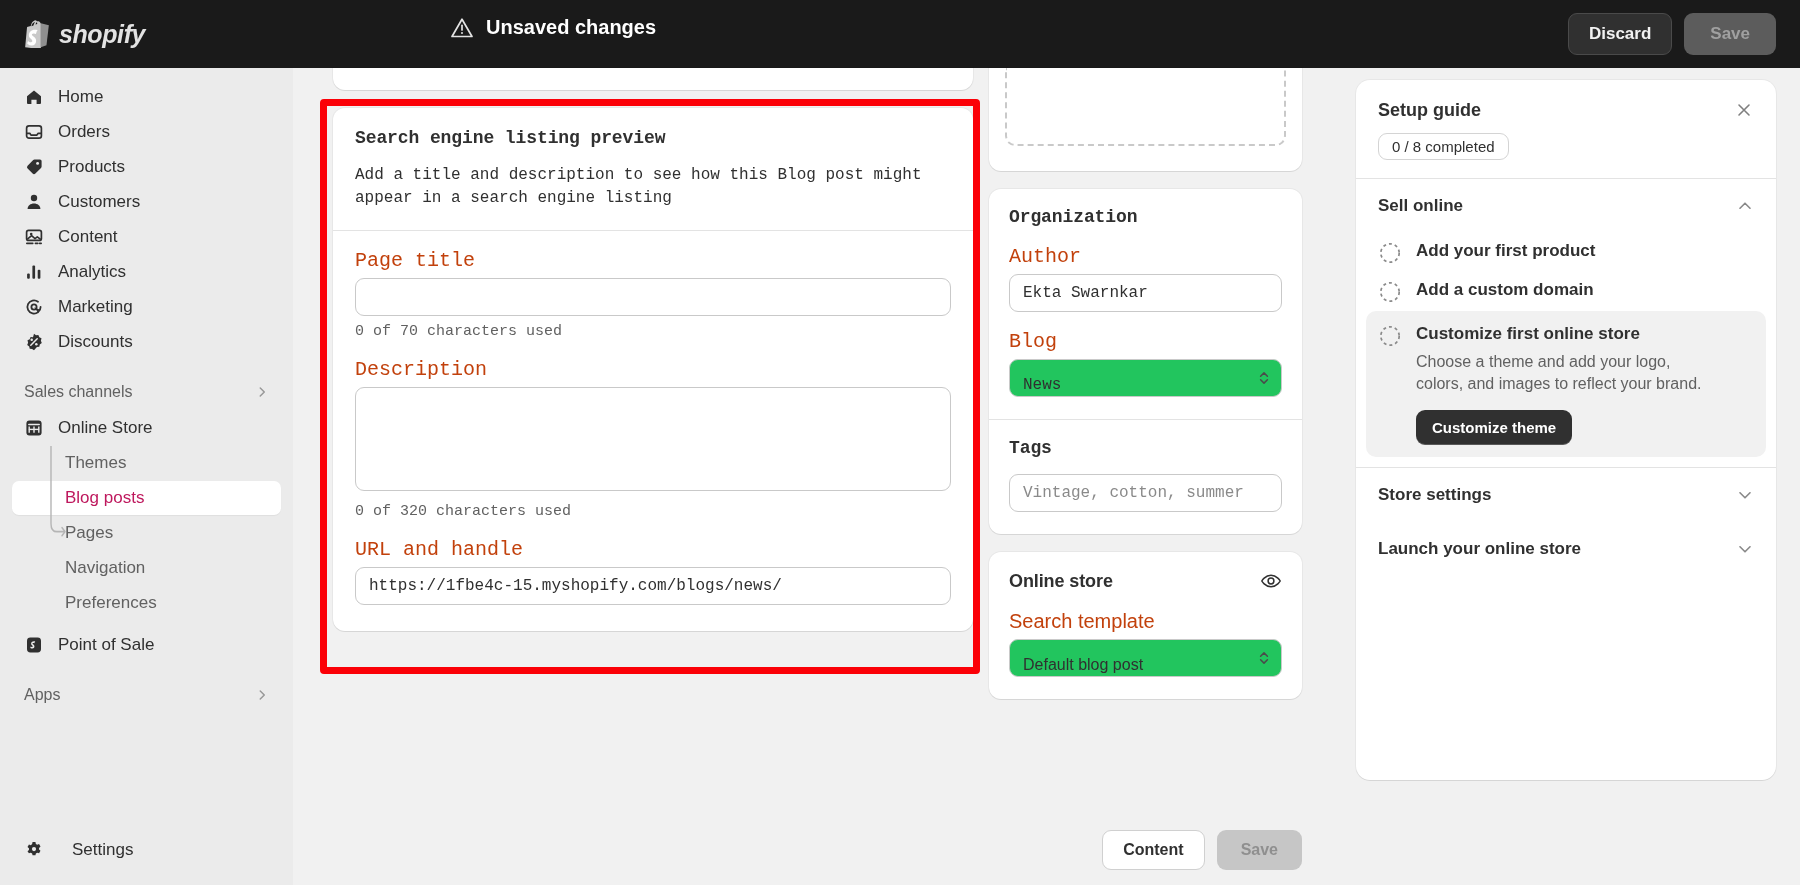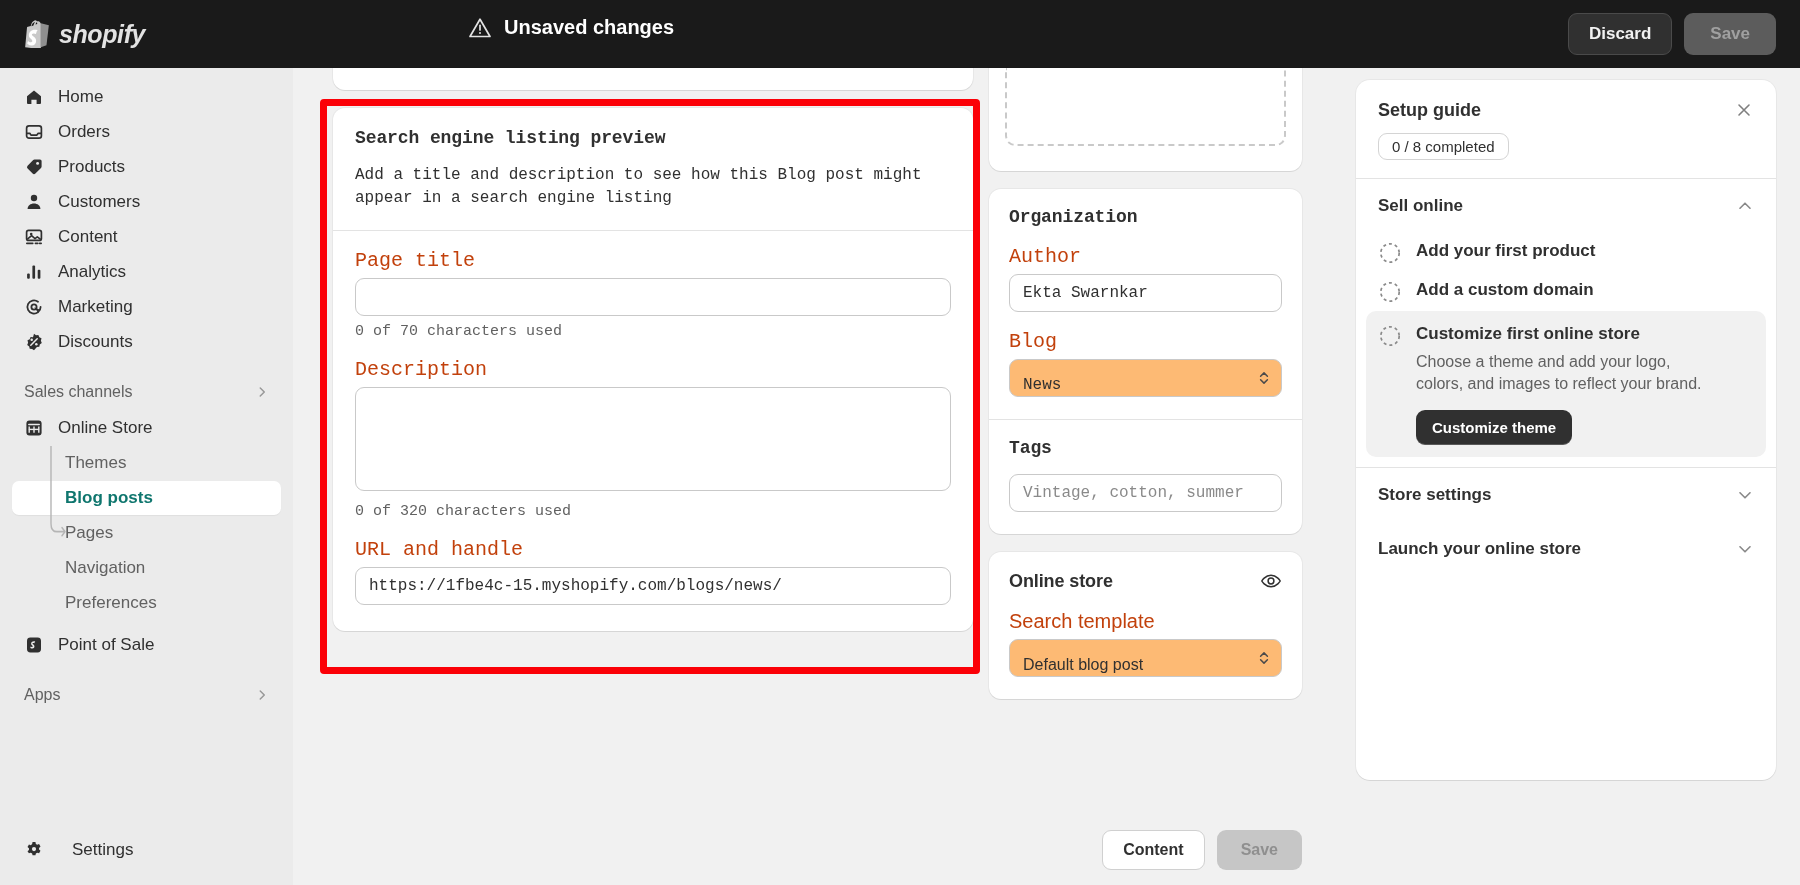--- a/index.html
+++ b/index.html
@@ -21,21 +21,21 @@
   .brand {
     display: flex; align-items: center; gap: 9px;
     margin-left: 24px; width: 270px;
   }
   .brand-bag { width: 26px; height: 28px; flex: none; }
   .brand-word {
     color: #e3e3e3; font-size: 25px; font-style: italic;
     font-weight: 700; letter-spacing: -0.4px;
   }
   .unsaved {
-    position: absolute; left: 468px; top: 0; height: 55px;
+    position: absolute; left: 450px; top: 0; height: 55px;
     display: flex; align-items: center; gap: 12px;
   }
   .unsaved-txt { color: #fff; font-size: 20px; font-weight: 700; }
   .topbar-actions {
     position: absolute; right: 24px; top: 0; height: 68px;
     display: flex; align-items: center; gap: 12px;
   }
   .btn-discard {
     background: #303030; color: #f2f2f2; border: 1px solid #4a4a4a;
     border-radius: 9px; font-size: 17px; font-weight: 600;
@@ -55,21 +55,21 @@
     padding: 12px 12px 0 12px;
   }
   .nav-item {
     display: flex; align-items: center; gap: 14px;
     height: 34px; padding: 0 12px; margin-bottom: 1px;
     border-radius: 8px; cursor: pointer;
     font-size: 17px; color: #303030; font-weight: 400;
   }
   .nav-item.sub { padding-left: 53px; color: #616161; gap: 0; }
   .nav-item.active {
-    background: #fff; font-weight: 700; color: #0f766e;
+    background: #fff; font-weight: 400; color: #be185d;
     box-shadow: 0 1px 1px rgba(0,0,0,.05);
     border-radius: 7px;
   }
   .nav-icon { width: 20px; height: 20px; flex: none; display: block; }
   .nav-section {
     display: flex; align-items: center; justify-content: space-between;
     height: 34px; padding: 0 12px; margin-top: 16px; margin-bottom: 2px;
     font-size: 16px; color: #616161; cursor: pointer;
   }
   .chev-right { width: 14px; height: 14px; opacity: .6; }
@@ -138,21 +138,21 @@
   }
   .counter {
     font-size: 15px; color: #616161; margin-top: 7px;
   }
   .field-block { margin-top: 18px; }
 
   
   .select-wrap { position: relative; }
   .select-input {
     width: 100%; height: 38px; border: 1px solid #c9c9c9;
-    border-radius: 9px; background: #fdba74;
+    border-radius: 9px; background: #22c55e;
     font-size: 16px; color: #303030; font-family: inherit;
     padding: 13px 34px 0 13px; appearance: none; cursor: pointer;
     display: flex; align-items: center;
   }
   .updown {
     position: absolute; right: 11px; top: 50%;
     transform: translateY(-50%); width: 14px; height: 18px;
     pointer-events: none;
   }
 

